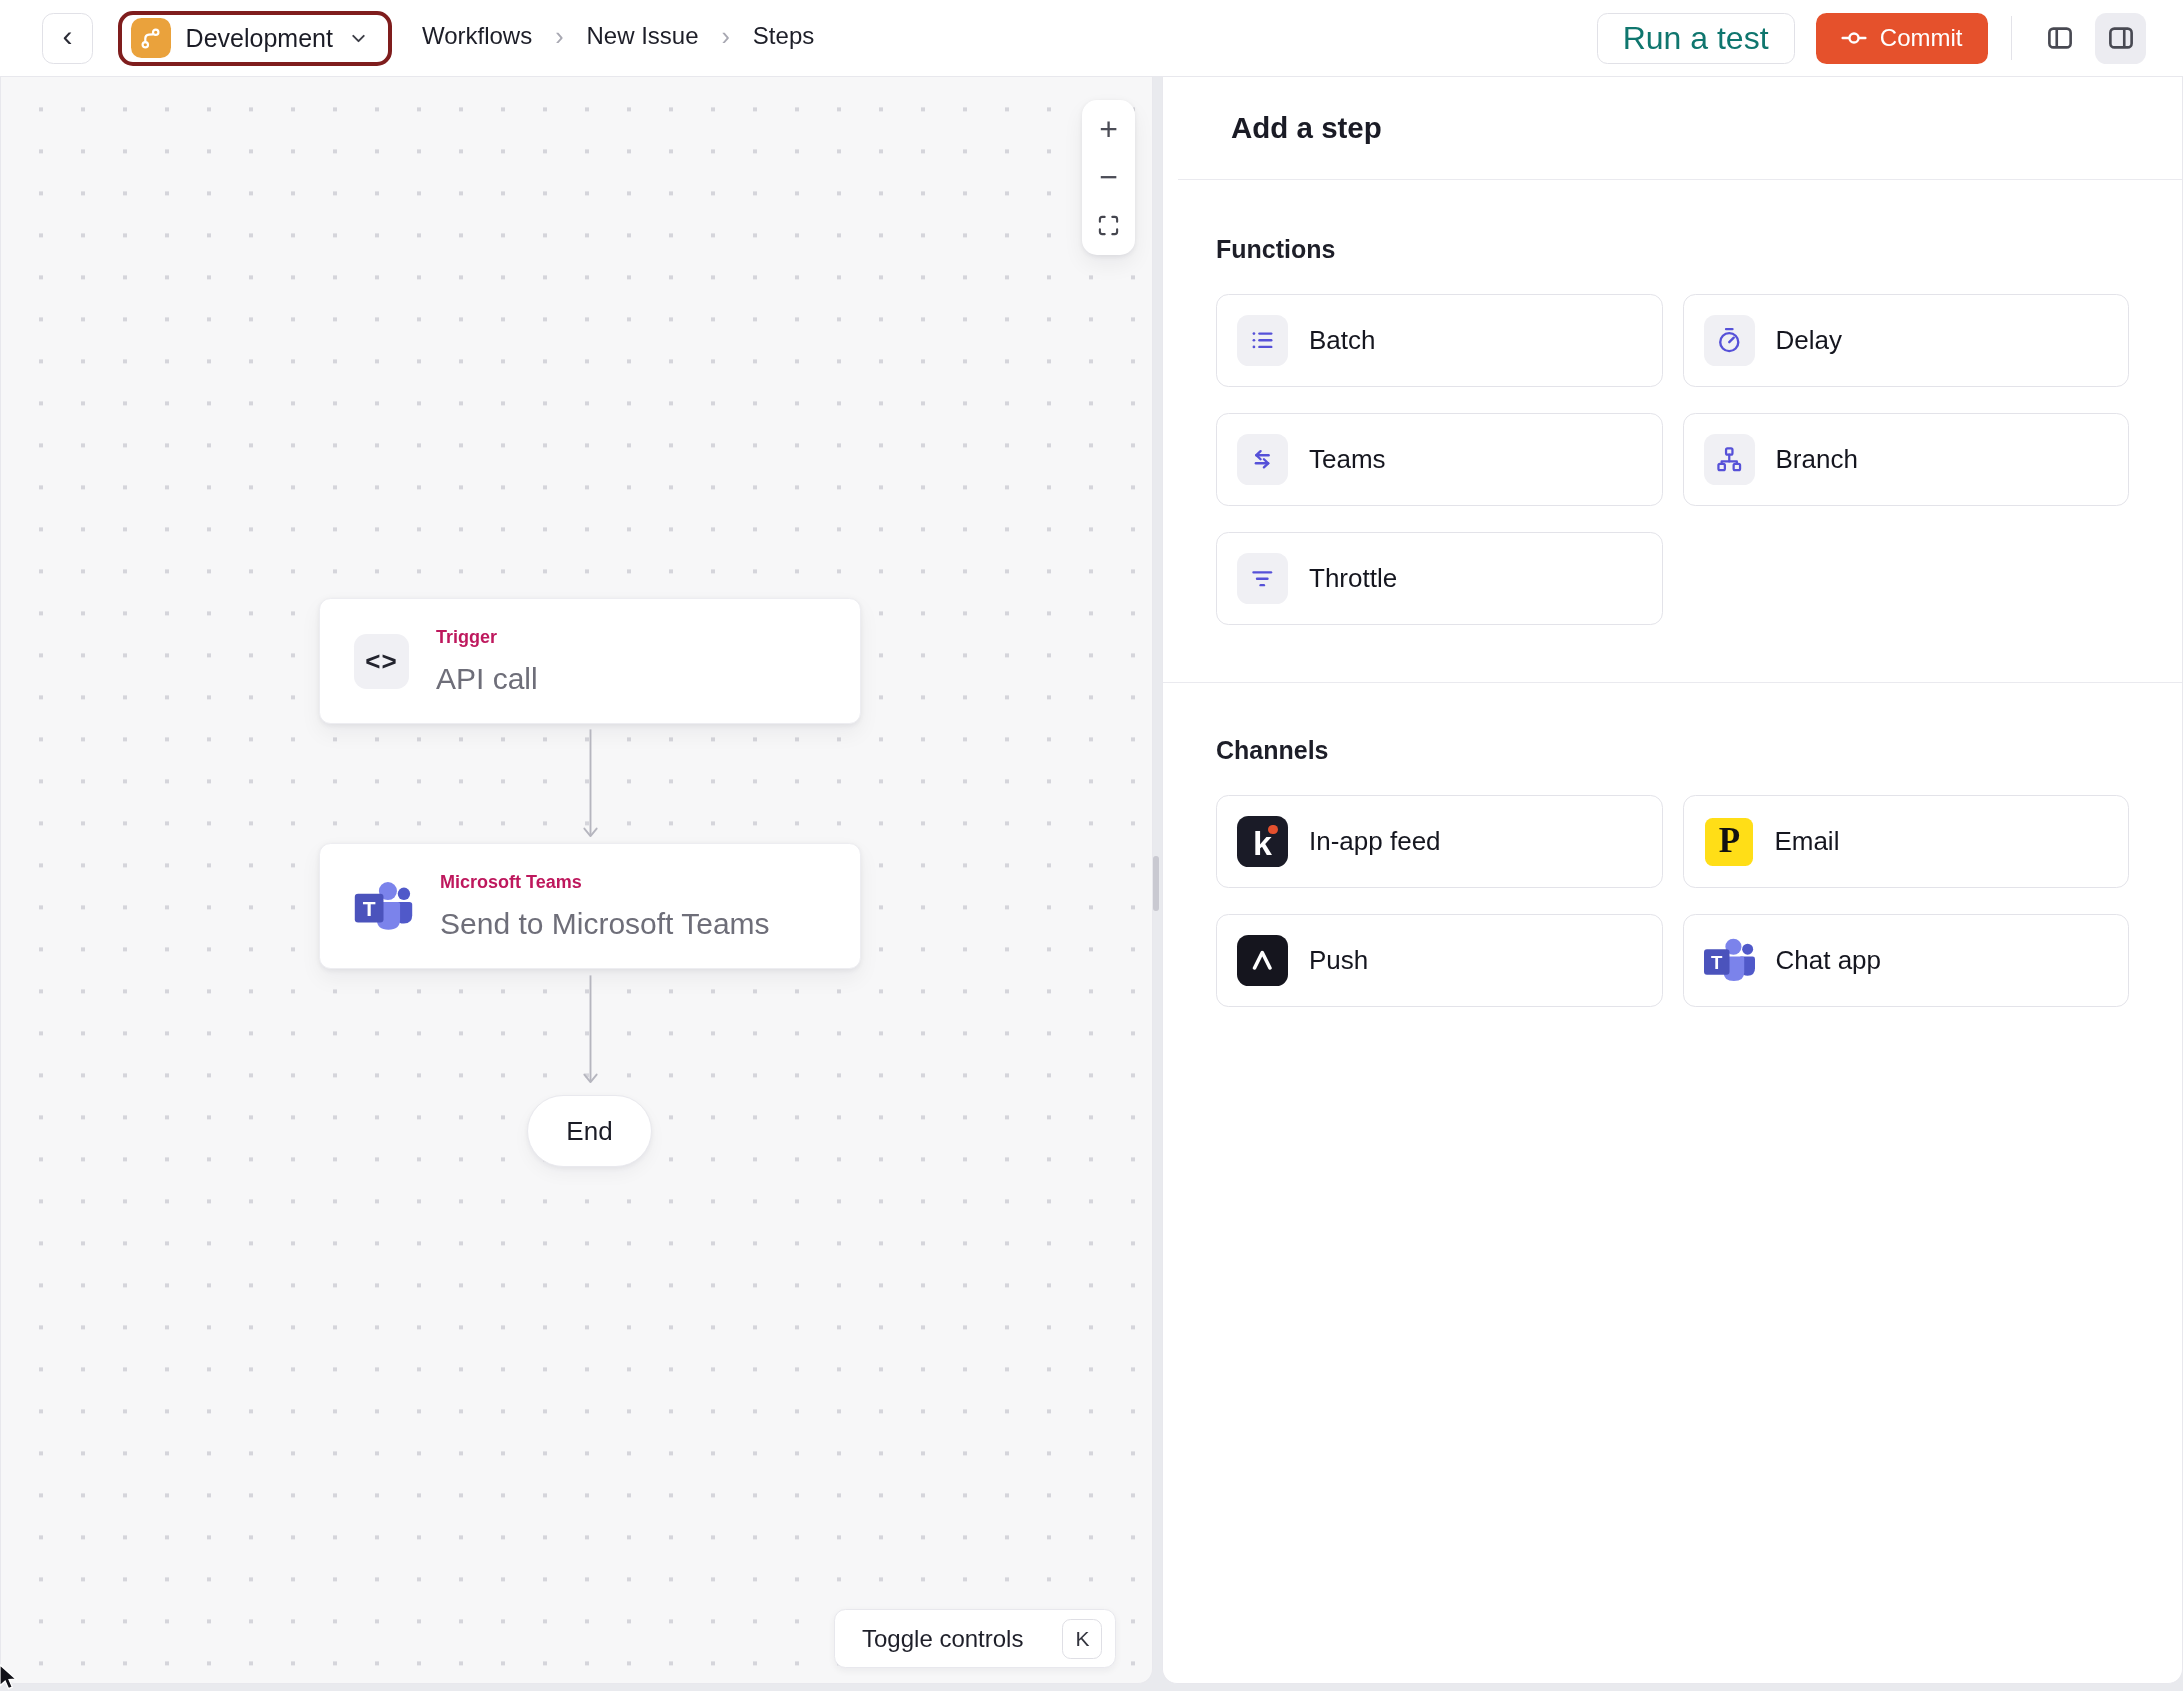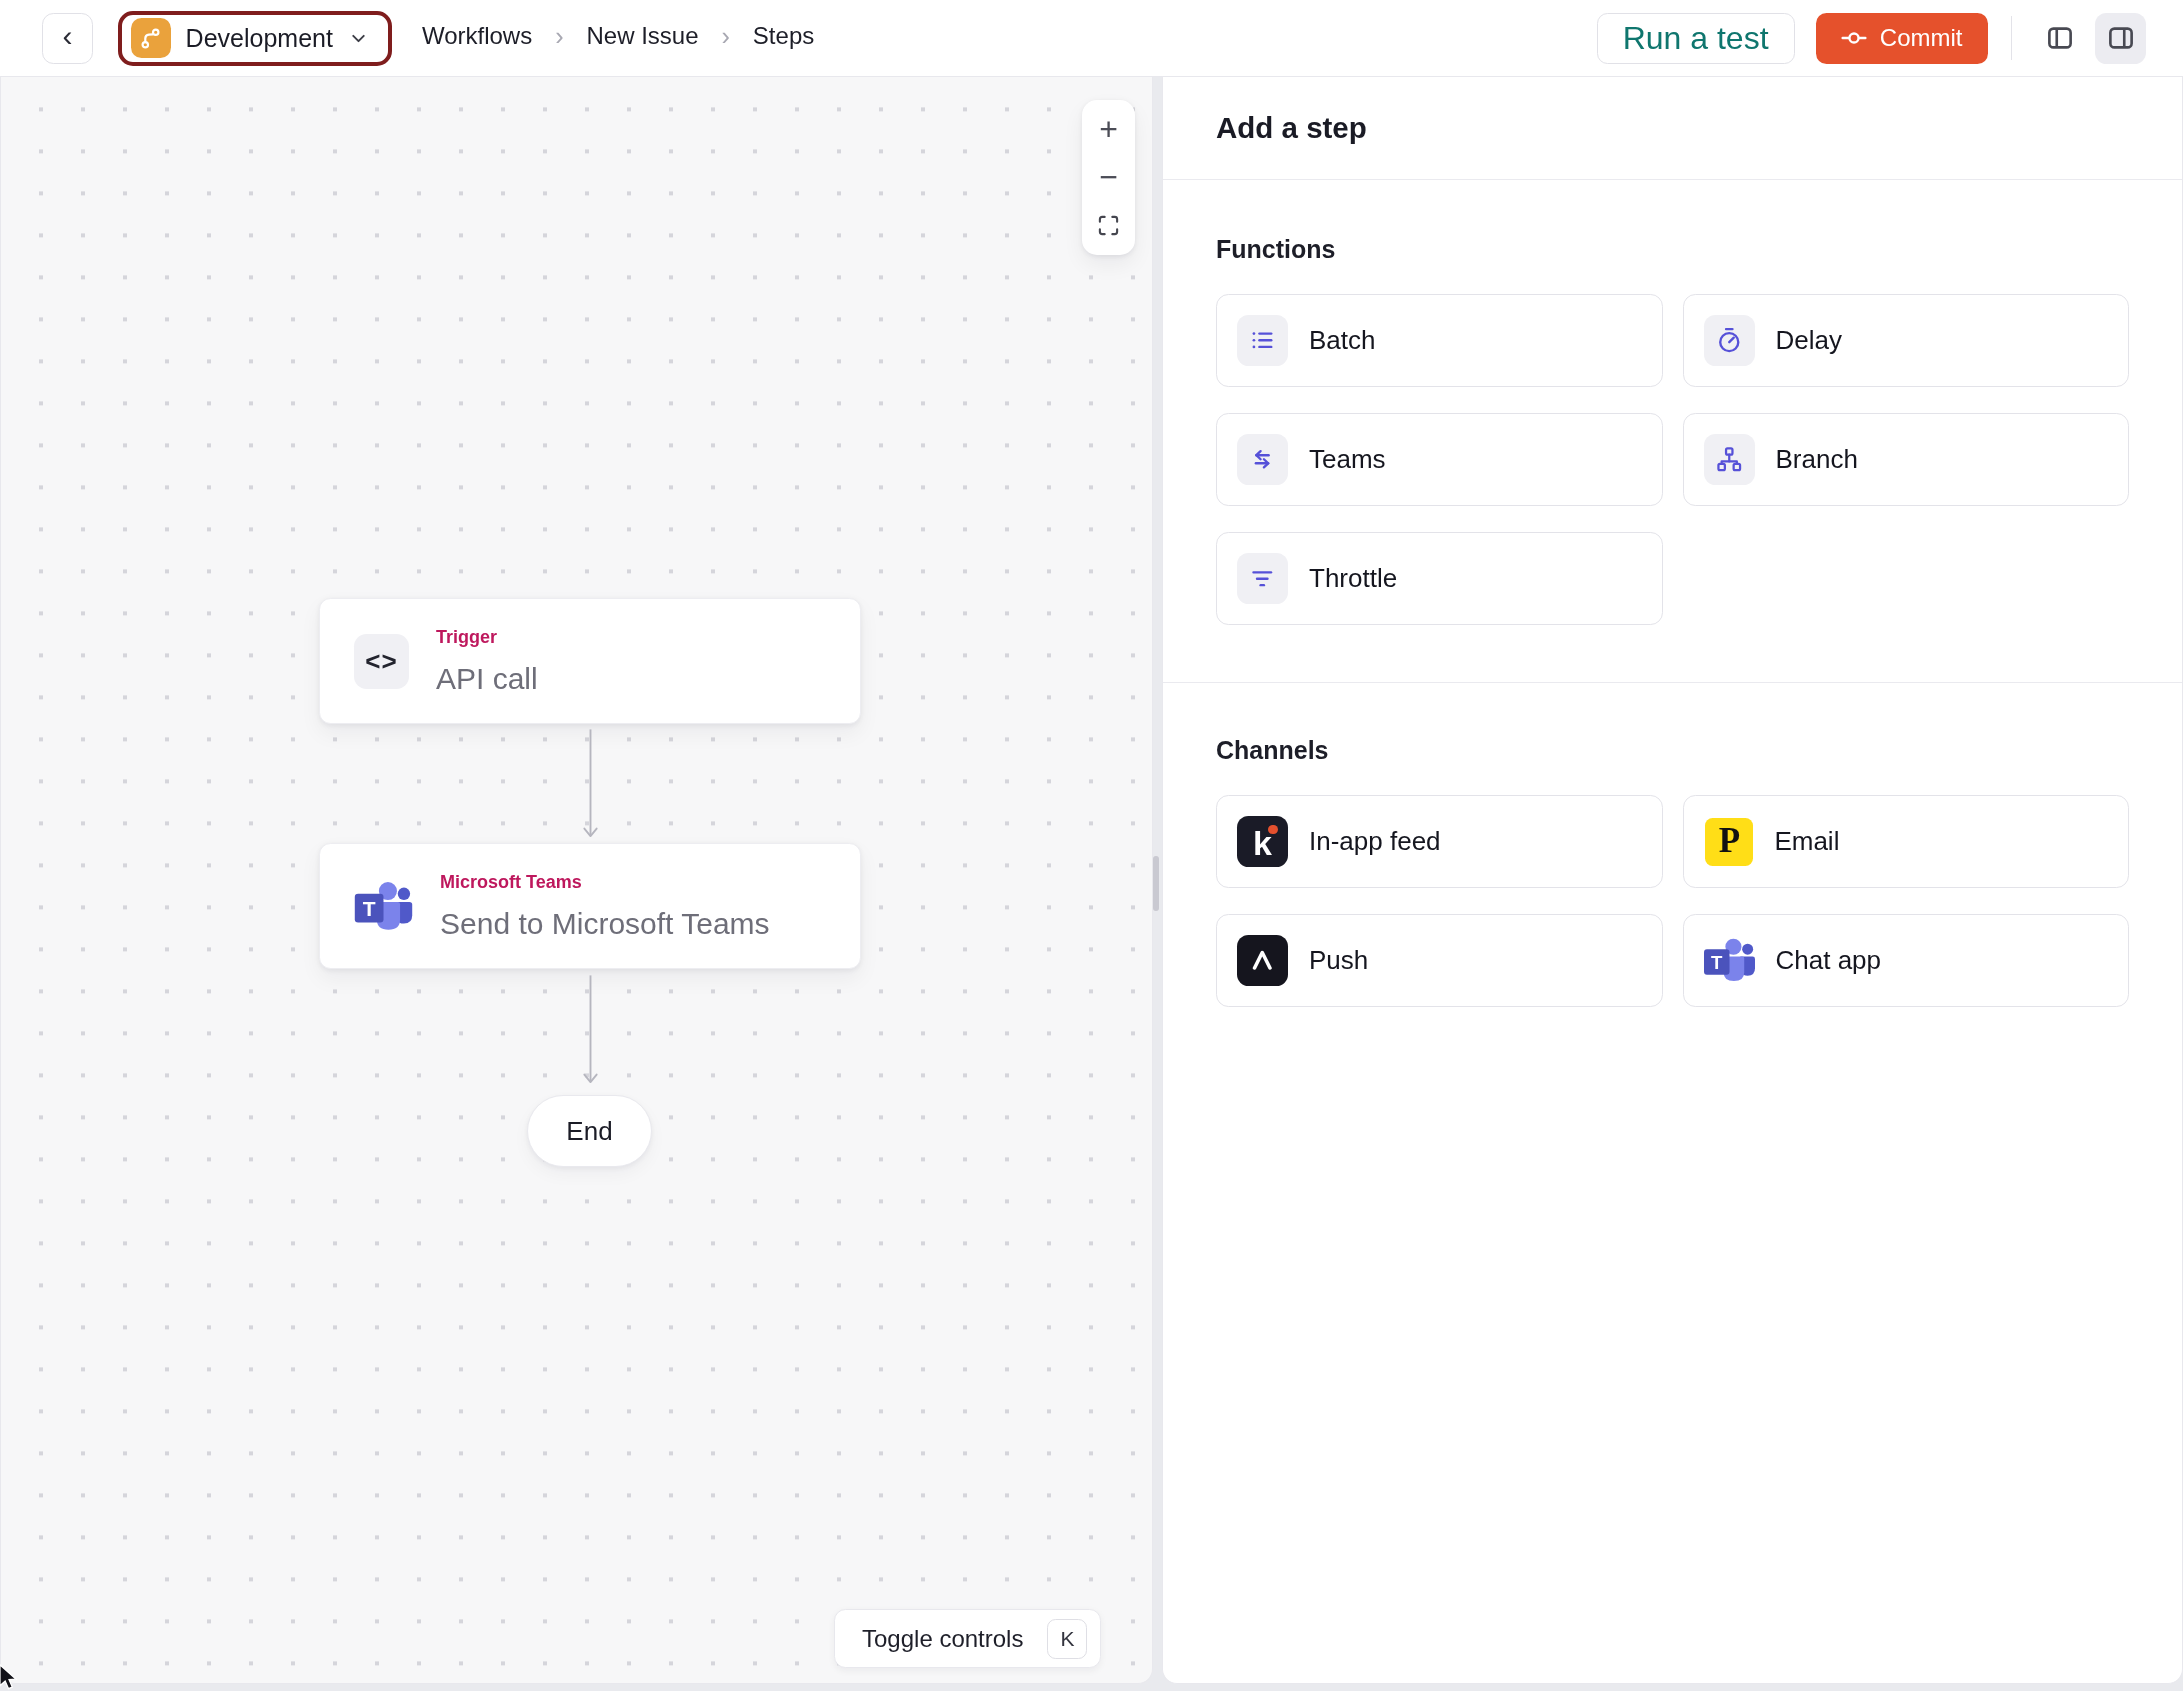--- a/index.html
+++ b/index.html
@@ -83,21 +83,21 @@
     position:absolute; left:526px; top:1018px; width:125px; height:72px;
     background:#fff; border:1px solid #e9e9ee; border-radius:38px;
     box-shadow:0 1.9px 4.8px rgba(20,20,40,.05), 0 7.6px 17px rgba(20,20,40,.04);
     display:flex; align-items:center; justify-content:center;
     font-size:26px; font-weight:500; color:#1b1c26; cursor:pointer;
   }
   .toggle-controls {
     position:absolute; left:833px; top:1532px; height:59px;
     background:#fff; border:1px solid #e8e8ed; border-radius:11.4px;
     box-shadow:0 2.9px 7.6px rgba(20,20,40,.05);
-    display:flex; align-items:center; gap:24px; padding:0 12.4px 0 27px; cursor:pointer;
+    display:flex; align-items:center; gap:39px; padding:0 12.4px 0 27px; cursor:pointer;
   }
   .toggle-controls-label { font-size:24px; color:#1e1f29; }
   .kbd-badge {
     width:40px; height:40px; border:1px solid #dfdfe5; border-radius:8.6px;
     display:flex; align-items:center; justify-content:center;
     font-size:21px; color:#33343e; background:#fff;
   }
   .resize-handle {
     position:absolute; left:1153px; top:856px; width:5.7px; height:55px;
     background:#c9c9d1; border-radius:2.9px; cursor:col-resize;
@@ -106,21 +106,21 @@
 
   
   .panel {
     position:absolute; top:77px; left:1162px; width:1021px; height:1607px;
     background:#fff; border:1px solid #e8e8ed; border-top:none;
     border-radius:0 0 15px 15px; overflow:hidden;
   }
   .panel-header {
     height:103px; display:flex; align-items:center; padding:0 53px;
     border-bottom:1px solid #eaeaef;
-    font-size:29.5px; font-weight:600; color:#1a1b25;
+    font-size:29.5px; font-weight:600; color:#1a1b25;margin-left:15px;
   }
   .panel-body { padding:0 53px; }
   .section-label { margin-top:55px; margin-bottom:30px; font-size:25px; font-weight:600; color:#1d1e28; }
   .card-grid { display:grid; grid-template-columns:1fr 1fr; column-gap:20px; row-gap:26px; }
   .step-card {
     height:93px; background:#fff; border:1.4px solid #e3e3e9; border-radius:12.4px;
     display:flex; align-items:center; gap:21px; padding-left:20px; cursor:pointer;
   }
   .step-card-label { font-size:26px; font-weight:500; color:#15161f; }
   .fn-icon-tile {

